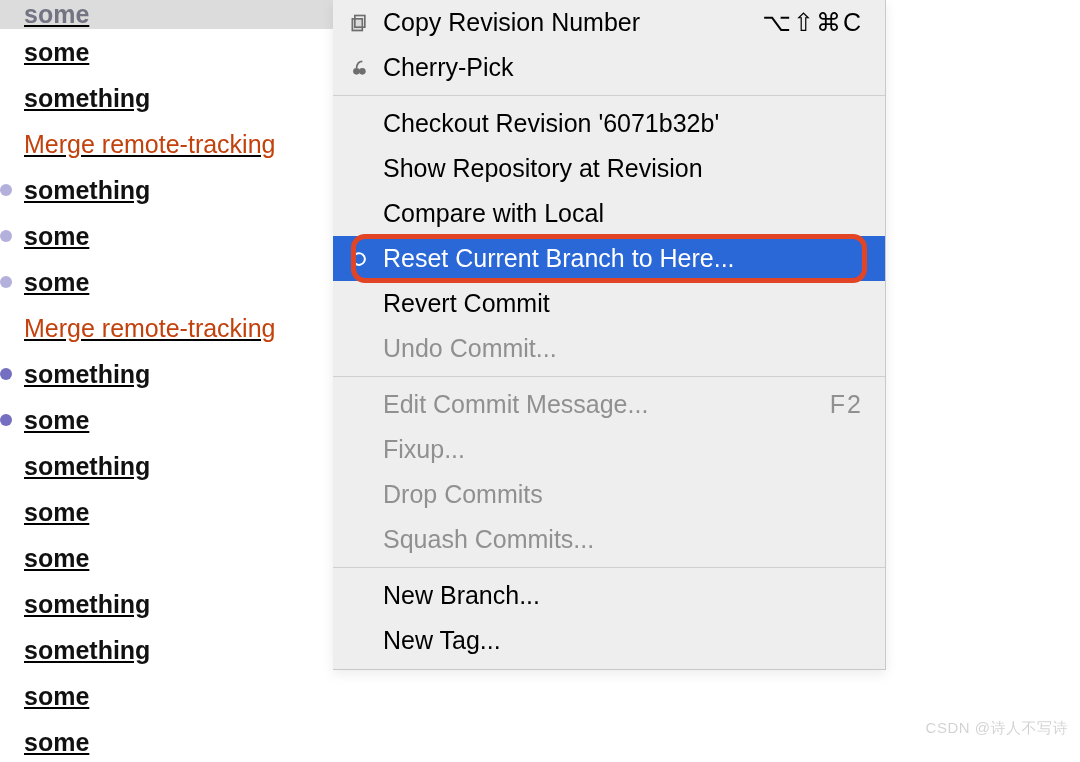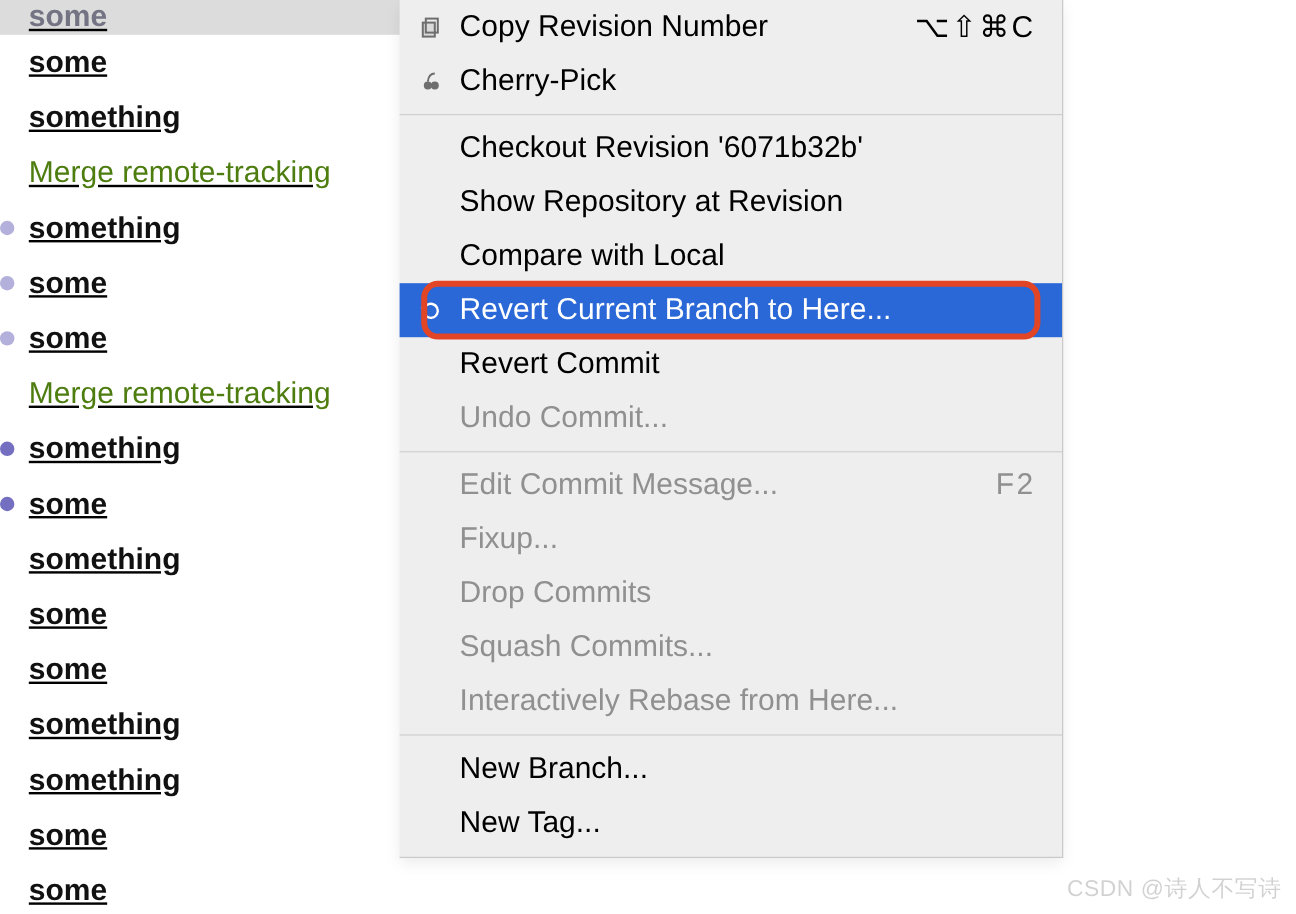--- a/index.html
+++ b/index.html
@@ -37,21 +37,21 @@
     height: 46px;
     display: flex;
     align-items: center;
     padding-left: 24px;
     white-space: nowrap;
   }
   .log-item.merge span { color: #808080; }
   .log-item.bold span { font-weight: 700; }
   .log-item.normal span { font-weight: 600; }
   .log-item .label { color: #111; }
-  .log-item.merge .label { color: #4d7c0f; }
+  .log-item.merge .label { color: #c2410c; }
 
   
   .graph-dot {
     width: 12px; height: 12px;
     border-radius: 50%;
     margin-left: -24px;
     margin-right: 12px;
     flex: 0 0 12px;
   }
 
@@ -109,22 +109,22 @@
   }
   .menu-sep {
     height: 1px;
     background: #cfcfcf;
     margin: 5px 0;
   }
 
   .watermark {
     position: absolute;
     right: 12px;
-    bottom: 8px;
-    font-size: 19px;
+    bottom: 24px;
+    font-size: 15px;
     color: rgba(0,0,0,0.18);
     letter-spacing: .5px;
     pointer-events: none;
   }
 </style>
 </head>
 <body>
 
 <div class="log-panel">
   <div class="log-header-row">
@@ -219,21 +219,21 @@
     <div class="menu-item">
       <span>Compare with Local</span>
     </div>
     <div class="menu-item highlight" style="position: relative;">
       <span class="icon">
         <svg viewBox="0 0 24 24" width="20" height="20">
           <path d="M5 12a7 7 0 1 1 2.5 5.4" fill="none" stroke="currentColor" stroke-width="2.4"></path>
           <path d="M4 12l-2-4 5 1z" fill="currentColor"></path>
         </svg>
       </span>
-      <span>Revert Current Branch to Here...</span>
+      <span>Reset Current Branch to Here...</span>
       <div class="highlight-ring" style="inset: -2px 18px;"></div>
     </div>
     <div class="menu-item">
       <span>Revert Commit</span>
     </div>
     <div class="menu-item disabled">
       <span>Undo Commit...</span>
     </div>
     <div class="menu-sep"></div>
     <div class="menu-item disabled">
@@ -242,23 +242,20 @@
     </div>
     <div class="menu-item disabled">
       <span>Fixup...</span>
     </div>
     <div class="menu-item disabled">
       <span>Drop Commits</span>
     </div>
     <div class="menu-item disabled">
       <span>Squash Commits...</span>
     </div>
-    <div class="menu-item disabled">
-      <span>Interactively Rebase from Here...</span>
-    </div>
     <div class="menu-sep"></div>
     <div class="menu-item">
       <span>New Branch...</span>
     </div>
     <div class="menu-item">
       <span>New Tag...</span>
     </div>
   </div>
 
 <div class="watermark">CSDN @诗人不写诗</div>

